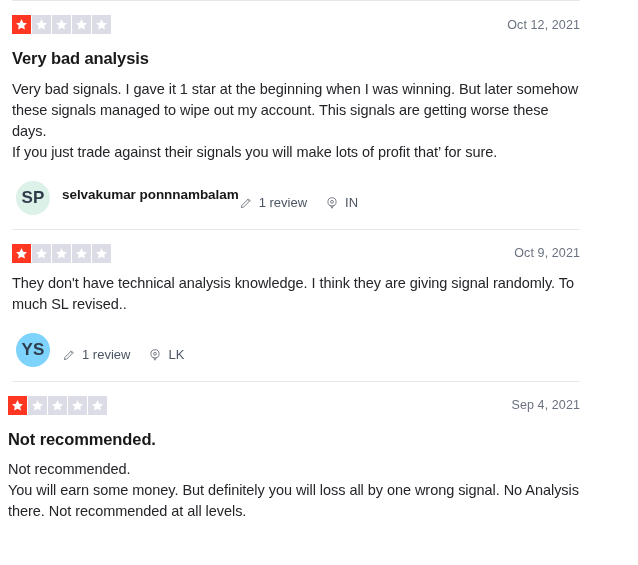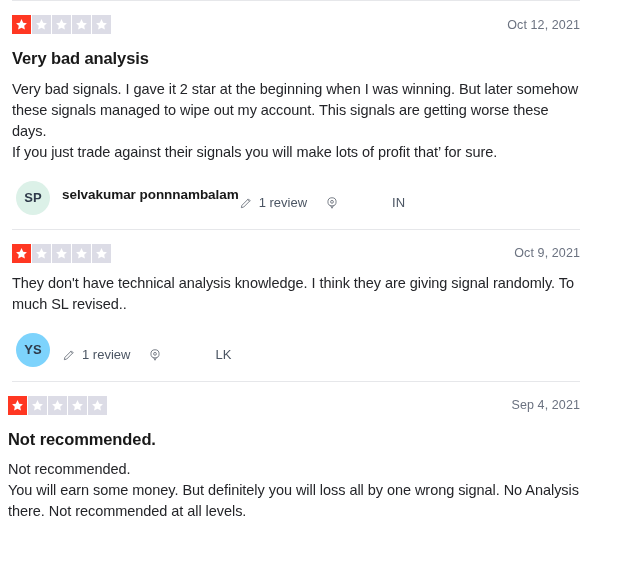--- a/index.html
+++ b/index.html
@@ -105,21 +105,21 @@
     margin-top: 18px;
     padding-bottom: 14px;
   }
   .avatar {
     width: 34px;
     height: 34px;
     border-radius: 50%;
     display: flex;
     align-items: center;
     justify-content: center;
-    font-size: 13px;
+    font-size: 17px;
     font-weight: bold;
     color: #2f3a4a;
     flex: 0 0 auto;
     margin-left: 4px;
     letter-spacing: 0.2px;
     text-align: right;
   }
   .consumer-info {
     margin-left: 12px;
     display: flex;
@@ -139,21 +139,20 @@
     margin-top: 10px;
     font-size: 13px;
     color: #4b5563;
   }
   .meta-item {
     display: flex;
     align-items: center;
   }
   .meta-item + .meta-item {
     margin-left: 18px;
-    gap: 47px;
   }
   .meta-icon {
     width: 14px;
     height: 14px;
     margin-right: 6px;
     display: block;
     flex: 0 0 auto;
   }
   .meta-icon svg {
     display: block;
@@ -200,21 +199,21 @@
         <span class="star-tile">
             <svg viewBox="0 0 24 24">
               <polygon points="12,2 15.1,8.6 22,9.5 17,14.4 18.3,21.4 12,18 5.7,21.4 7,14.4 2,9.5 8.9,8.6"></polygon>
             </svg>
           </span>
       </div>
       <div class="review-date">Oct 12, 2021</div>
     </div>
 
     <h2 class="review-title">Very bad analysis</h2>
-    <p class="review-body">Very bad signals. I gave it 2 star at the beginning when I was winning. But later somehow these signals managed to wipe out my account. This signals are getting worse these days.
+    <p class="review-body">Very bad signals. I gave it 1 star at the beginning when I was winning. But later somehow these signals managed to wipe out my account. This signals are getting worse these days.
 If you just trade against their signals you will make lots of profit that’ for sure.</p>
 
     <div class="consumer">
       <div class="avatar" style="background-color: rgb(220, 241, 232);">SP</div>
       <div class="consumer-info">
         <div class="consumer-name">selvakumar ponnnambalam</div>
         <div class="consumer-meta">
           <span class="meta-item">
             <span class="meta-icon">
                 <svg viewBox="0 0 24 24">

